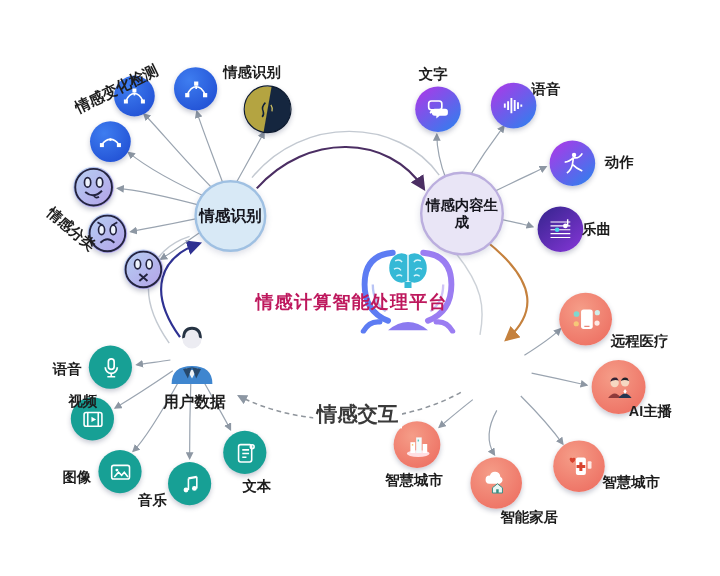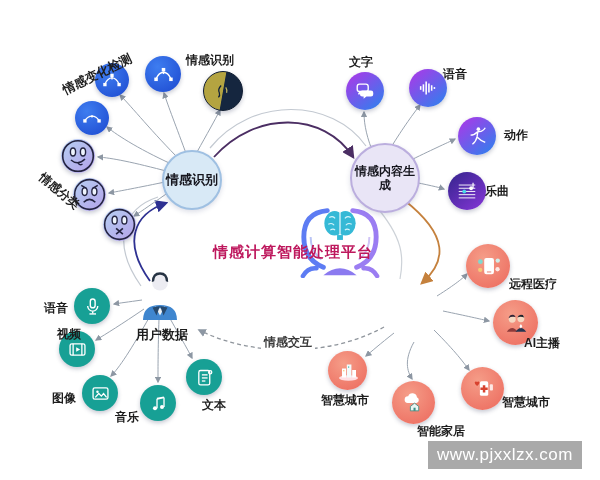--- a/index.html
+++ b/index.html
@@ -20,21 +20,21 @@
   .face{background:linear-gradient(135deg,#b6d1f3,#b3a0e8);}
   .hub{position:absolute;border-radius:50%;display:flex;align-items:center;justify-content:center;
        text-align:center;font-weight:700;color:#15151d;z-index:5;box-shadow:0 2px 5px rgba(60,70,120,.18);}
   .hub-recog{background:#d8e9f6;border:2px solid #9fc0e2;font-size:13px;}
   .hub-gen{background:#e9e5f6;border:2px solid #bbaede;font-size:12px;line-height:1.2;}
   .hub-plat{background:#fdf1de;border:2px dashed #cf9a55;font-size:13px;}
   .connectors{position:absolute;left:0;top:0;z-index:1;}
   .logo{position:absolute;z-index:4;}
   .title{position:absolute;font-weight:700;font-size:15px;letter-spacing:1px;color:#be185d;
          z-index:6;}
-  .edge-lbl{position:absolute;font-weight:700;font-size:12px;color:#3a3a3a;background:#fff;
+  .edge-lbl{position:absolute;font-weight:700;font-size:17px;color:#3a3a3a;background:#fff;
             padding:0 3px;z-index:6;}
   svg{display:block;}
 </style>
 </head>
 <body>
 
 <div class="stage">
 
   <svg class="connectors" width="600" height="480">
     <defs>
@@ -87,21 +87,20 @@
 
     <g fill="none" stroke="#9aa4b0" stroke-width="1" marker-end="url(#mGray)">
       <path d="M142,300 C128,302 120,303 114,304"></path>
       <path d="M144,309 C122,324 106,334 96,340"></path>
       <path d="M150,316 C131,350 119,368 111,376"></path>
       <path d="M159,319 C158,350 158,366 158,382"></path>
       <path d="M168,315 C181,338 188,350 192,358"></path>
     </g>
   </svg>
 
-  <div class="wm" style="left:428px;top:441px;">www.pjxxlzx.com</div>
 
   <div class="logo" style="left:296px;top:196px;">
     <svg width="88" height="82" viewBox="0 0 90 82">
       <path d="M28 72 q-20 -8 -20 -31 q0 -25 24 -27" stroke="#5d7cf3" stroke-width="5" fill="none" stroke-linecap="round"></path>
       <path d="M62 72 q20 -8 20 -31 q0 -25 -24 -27" stroke="#9b7df2" stroke-width="5" fill="none" stroke-linecap="round"></path>
       <path d="M26 64 q-11 -8 -11 -23" stroke="#b9c4f5" stroke-width="2" fill="none"></path>
       <path d="M64 64 q11 -8 11 -23" stroke="#d0c4f6" stroke-width="2" fill="none"></path>
       <ellipse cx="39.5" cy="27" rx="10.5" ry="12.5" fill="#35b9d6"></ellipse>
       <ellipse cx="50.5" cy="27" rx="10.5" ry="12.5" fill="#35b9d6"></ellipse>
       <line x1="45" y1="15" x2="45" y2="41" stroke="#e6f8fc" stroke-width="1.3"></line>

